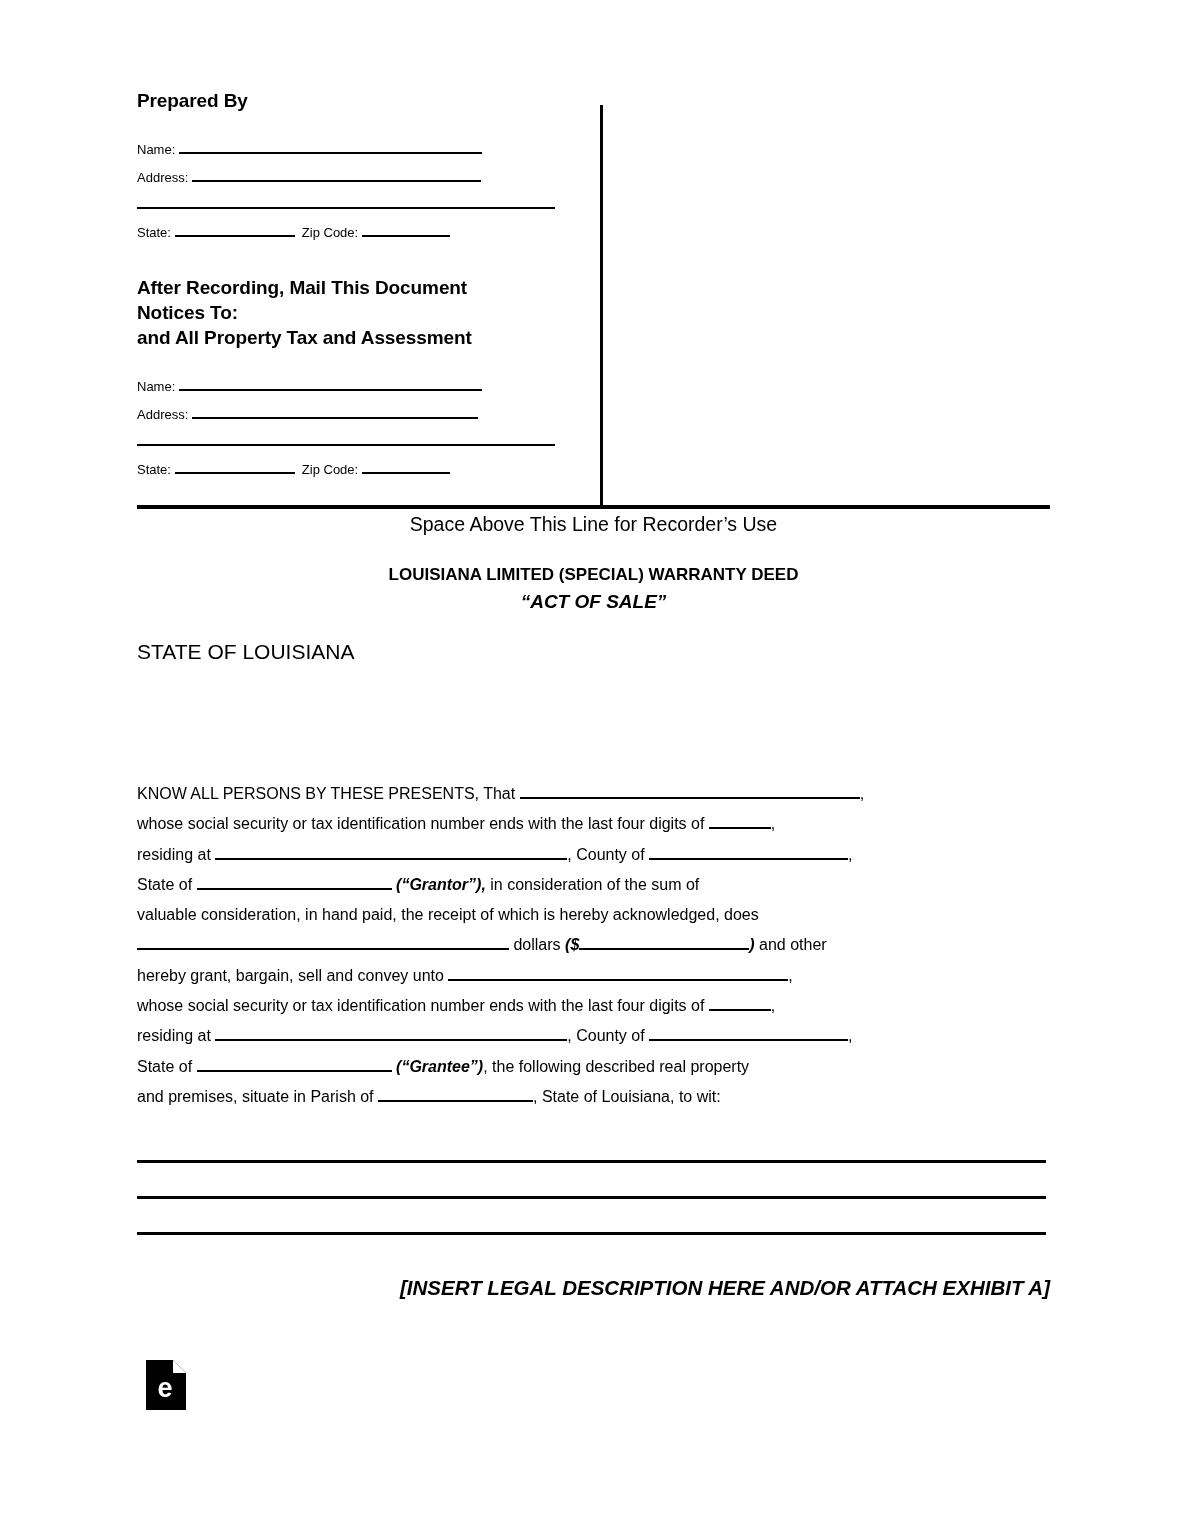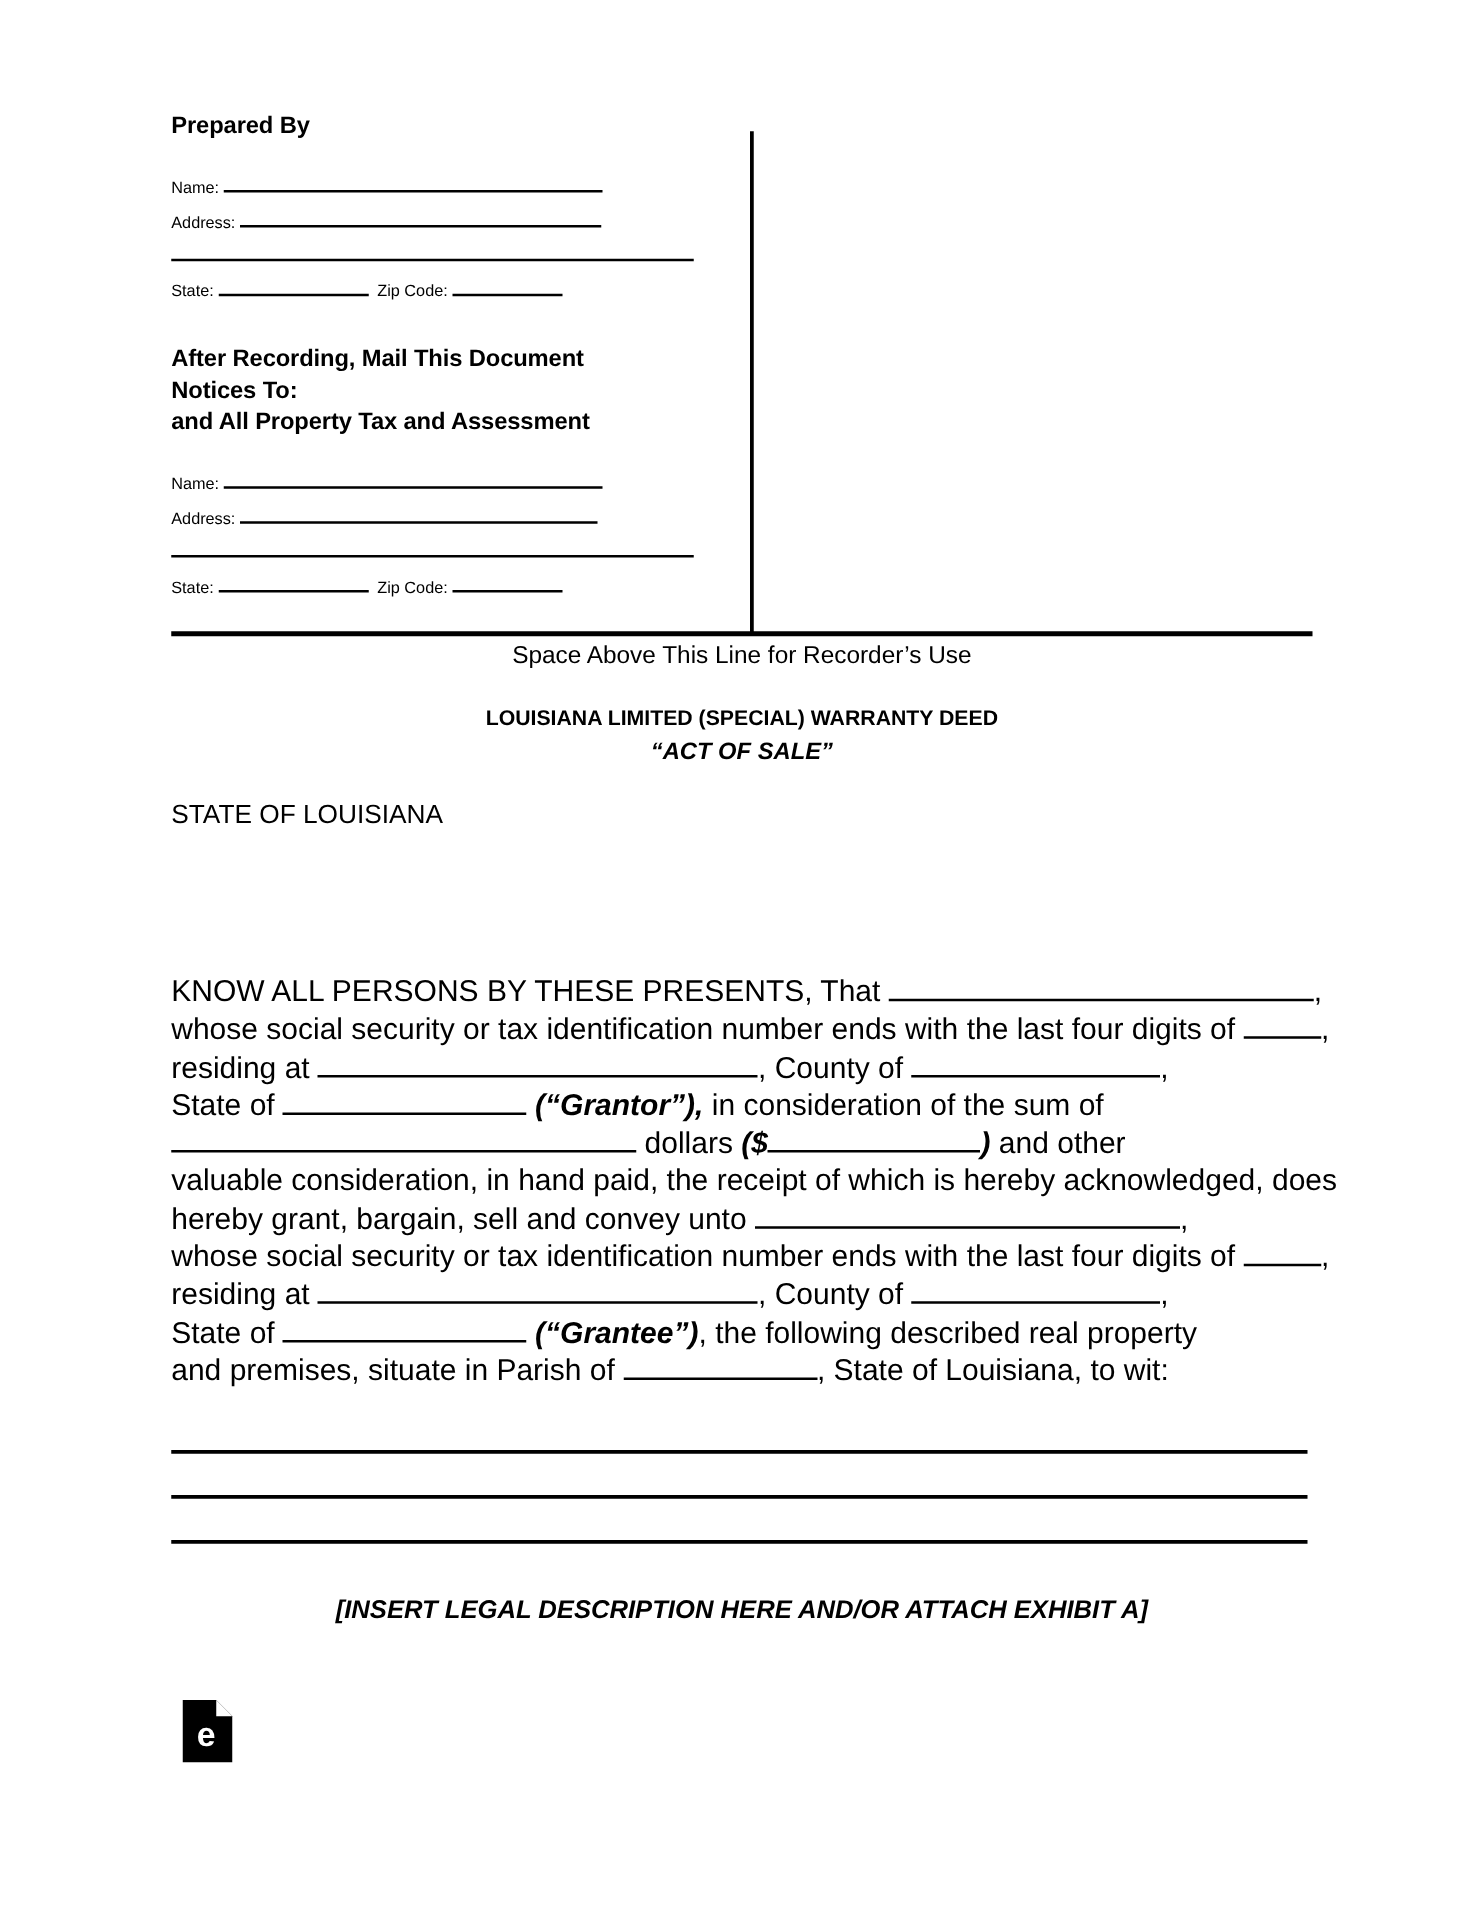--- a/index.html
+++ b/index.html
@@ -136,21 +136,21 @@
     white-space: nowrap;
   }
   .w-parish { width: 244px; }
 
   
   .body-block {
     position: absolute;
     left: 137px;
     top: 779px;
     width: 915px;
-    font-size: 24px;
+    font-size: 16px;
     line-height: 30.3px;
   }
   .body-block .bline {
     white-space: nowrap;
   }
   .bi {
     font-weight: bold;
     font-style: italic;
   }
   .w-b1   { width: 340px; }
@@ -173,21 +173,21 @@
     width: 909px;
     height: 3px;
     background: #000000;
     margin-bottom: 33px;
   }
   .legal-caption {
     position: absolute;
     left: 137px;
     top: 1275px;
     width: 913px;
-    text-align: center;
+    text-align: right;
     font-weight: bold;
     font-style: italic;
     font-size: 20.5px;
     line-height: 26px;
   }
 
   
   .logo {
     position: absolute;
     left: 146px;
@@ -252,23 +252,23 @@
   <div class="body-block">
 
     <div class="bline"><span>KNOW ALL PERSONS BY THESE PRESENTS, That</span><span> </span><u class="fill w-b1"></u><span>,</span></div>
 
     <div class="bline"><span>whose social security or tax identification number ends with the last four digits of</span><span> </span><u class="fill w-b4"></u><span>,</span></div>
 
     <div class="bline"><span>residing at</span><span> </span><u class="fill w-b6"></u><span>, County of</span><span> </span><u class="fill w-b9"></u><span>,</span></div>
 
     <div class="bline"><span>State of</span><span> </span><u class="fill w-b5"></u><span> </span><span class="bi">(“Grantor”),</span><span> </span><span>in consideration of the sum of</span></div>
 
+    <div class="bline">valuable consideration, in hand paid, the receipt of which is hereby acknowledged, does</div>
+
     <div class="bline"><u class="fill w-b8"></u><span> </span><span>dollars</span><span> </span><span class="bi">($</span><u class="fill w-b3"></u><span class="bi">)</span><span> </span><span>and other</span></div>
-
-    <div class="bline">valuable consideration, in hand paid, the receipt of which is hereby acknowledged, does</div>
 
     <div class="bline"><span>hereby grant, bargain, sell and convey unto</span><span> </span><u class="fill w-b1"></u><span>,</span></div>
 
     <div class="bline"><span>whose social security or tax identification number ends with the last four digits of</span><span> </span><u class="fill w-b4"></u><span>,</span></div>
 
     <div class="bline"><span>residing at</span><span> </span><u class="fill w-b6"></u><span>, County of</span><span> </span><u class="fill w-b9"></u><span>,</span></div>
 
     <div class="bline"><span>State of</span><span> </span><u class="fill w-b5"></u><span> </span><span class="bi">(“Grantee”)</span><span>, the following described real property</span></div>
 
     <div class="bline"><span>and premises, situate in Parish of</span><span> </span><u class="fill w-b7"></u><span>, State of Louisiana, to wit:</span></div>

